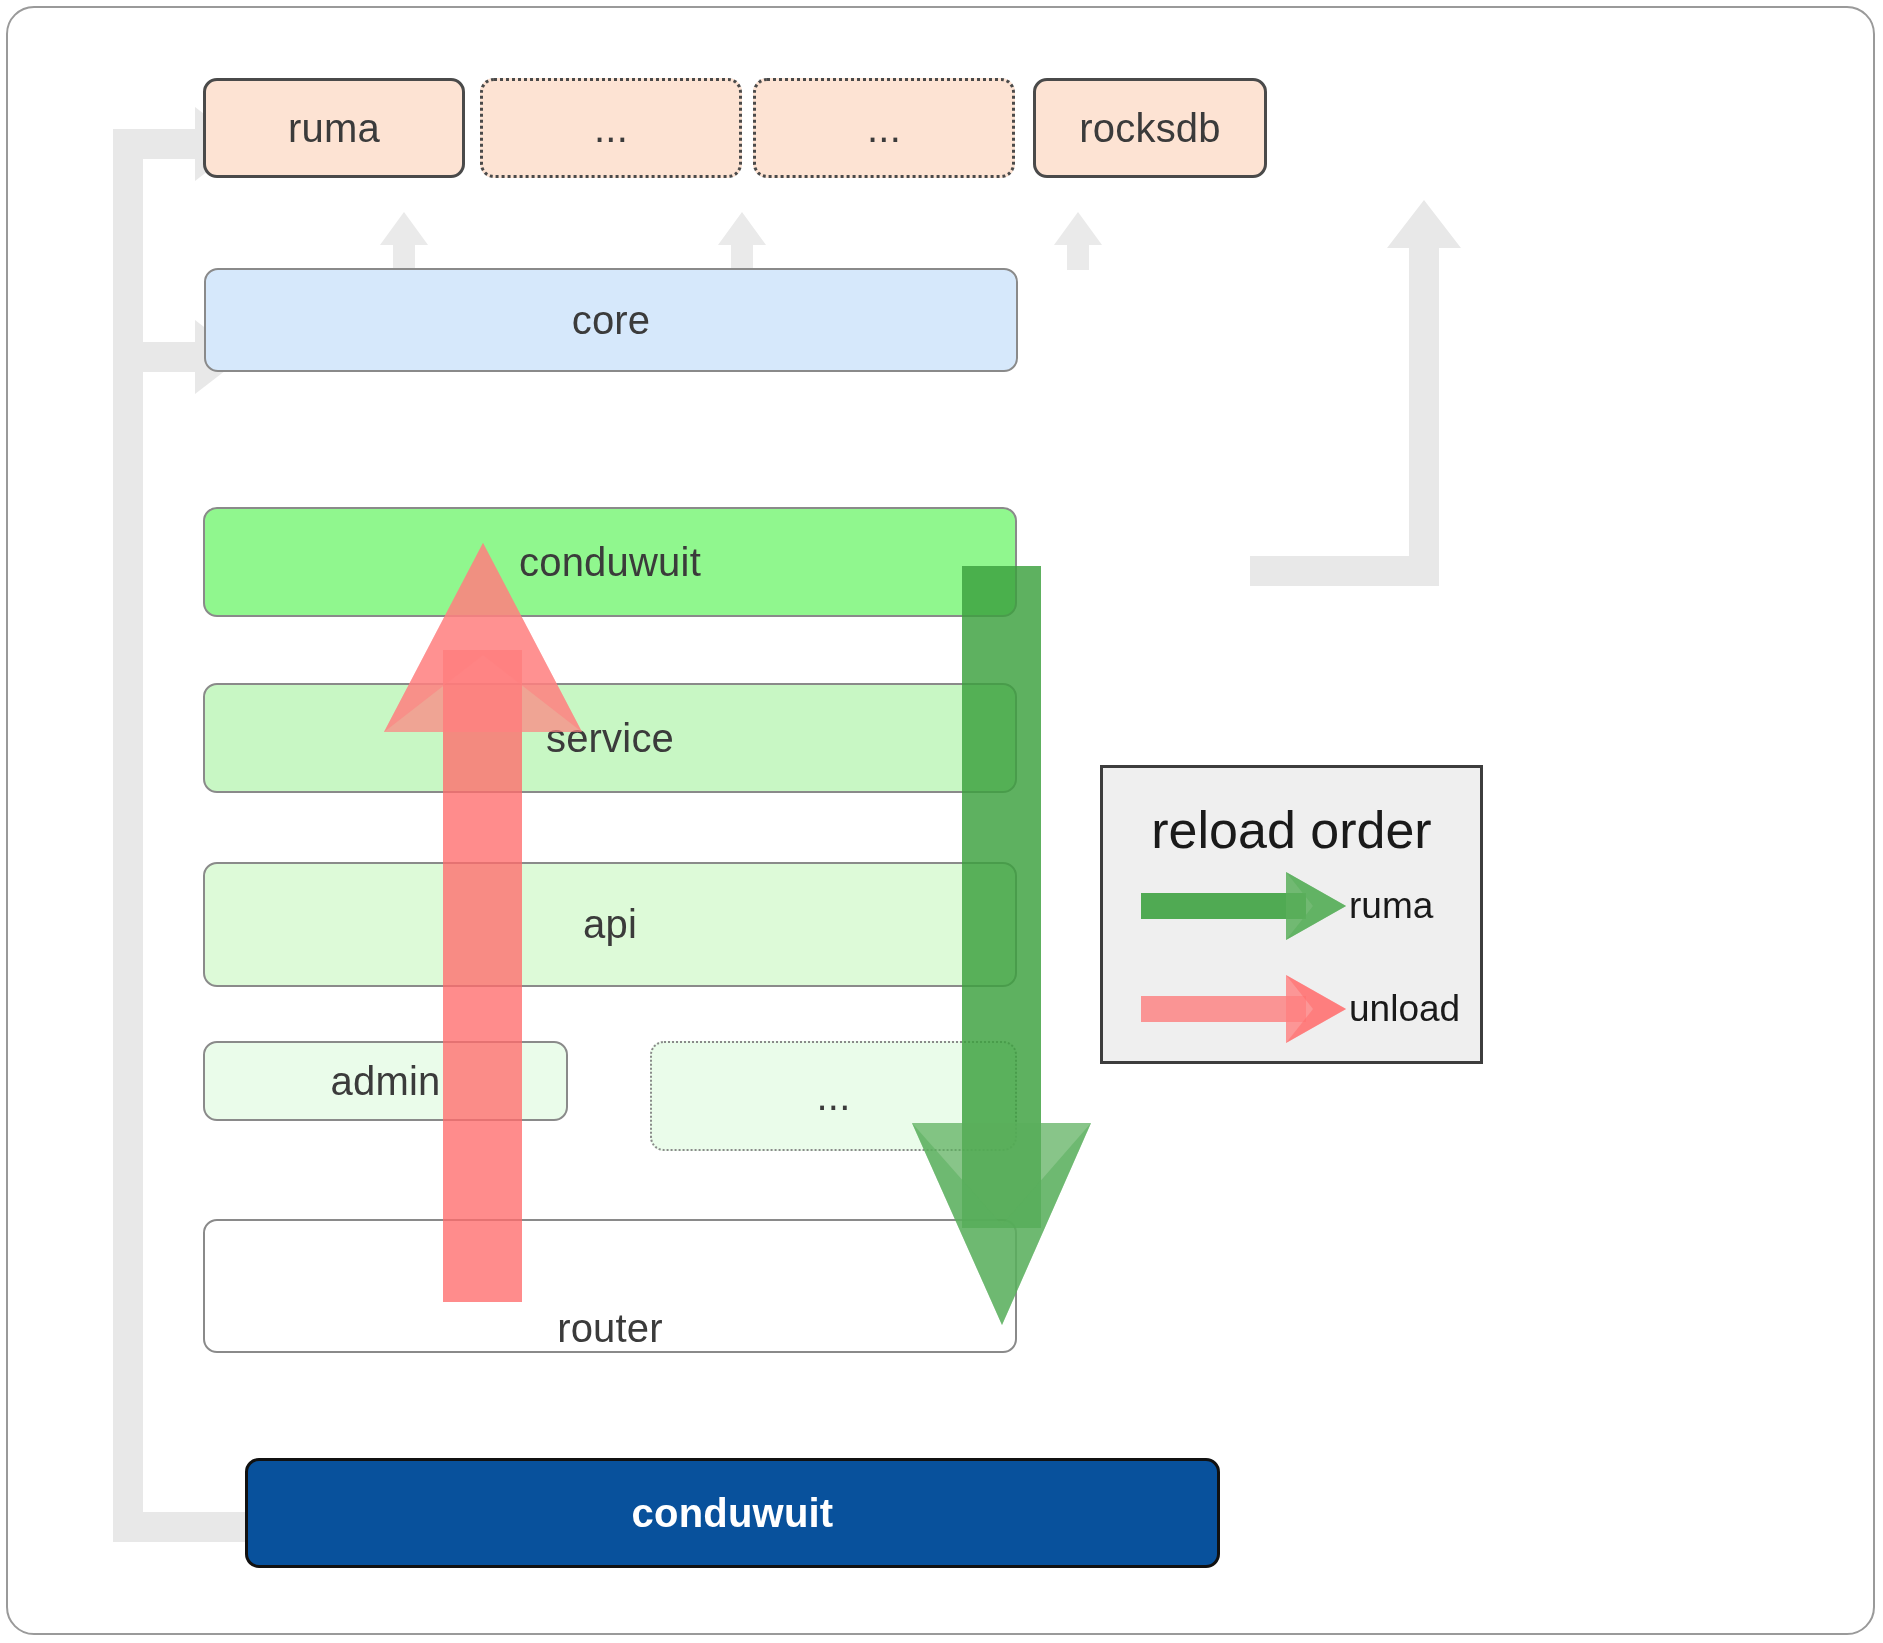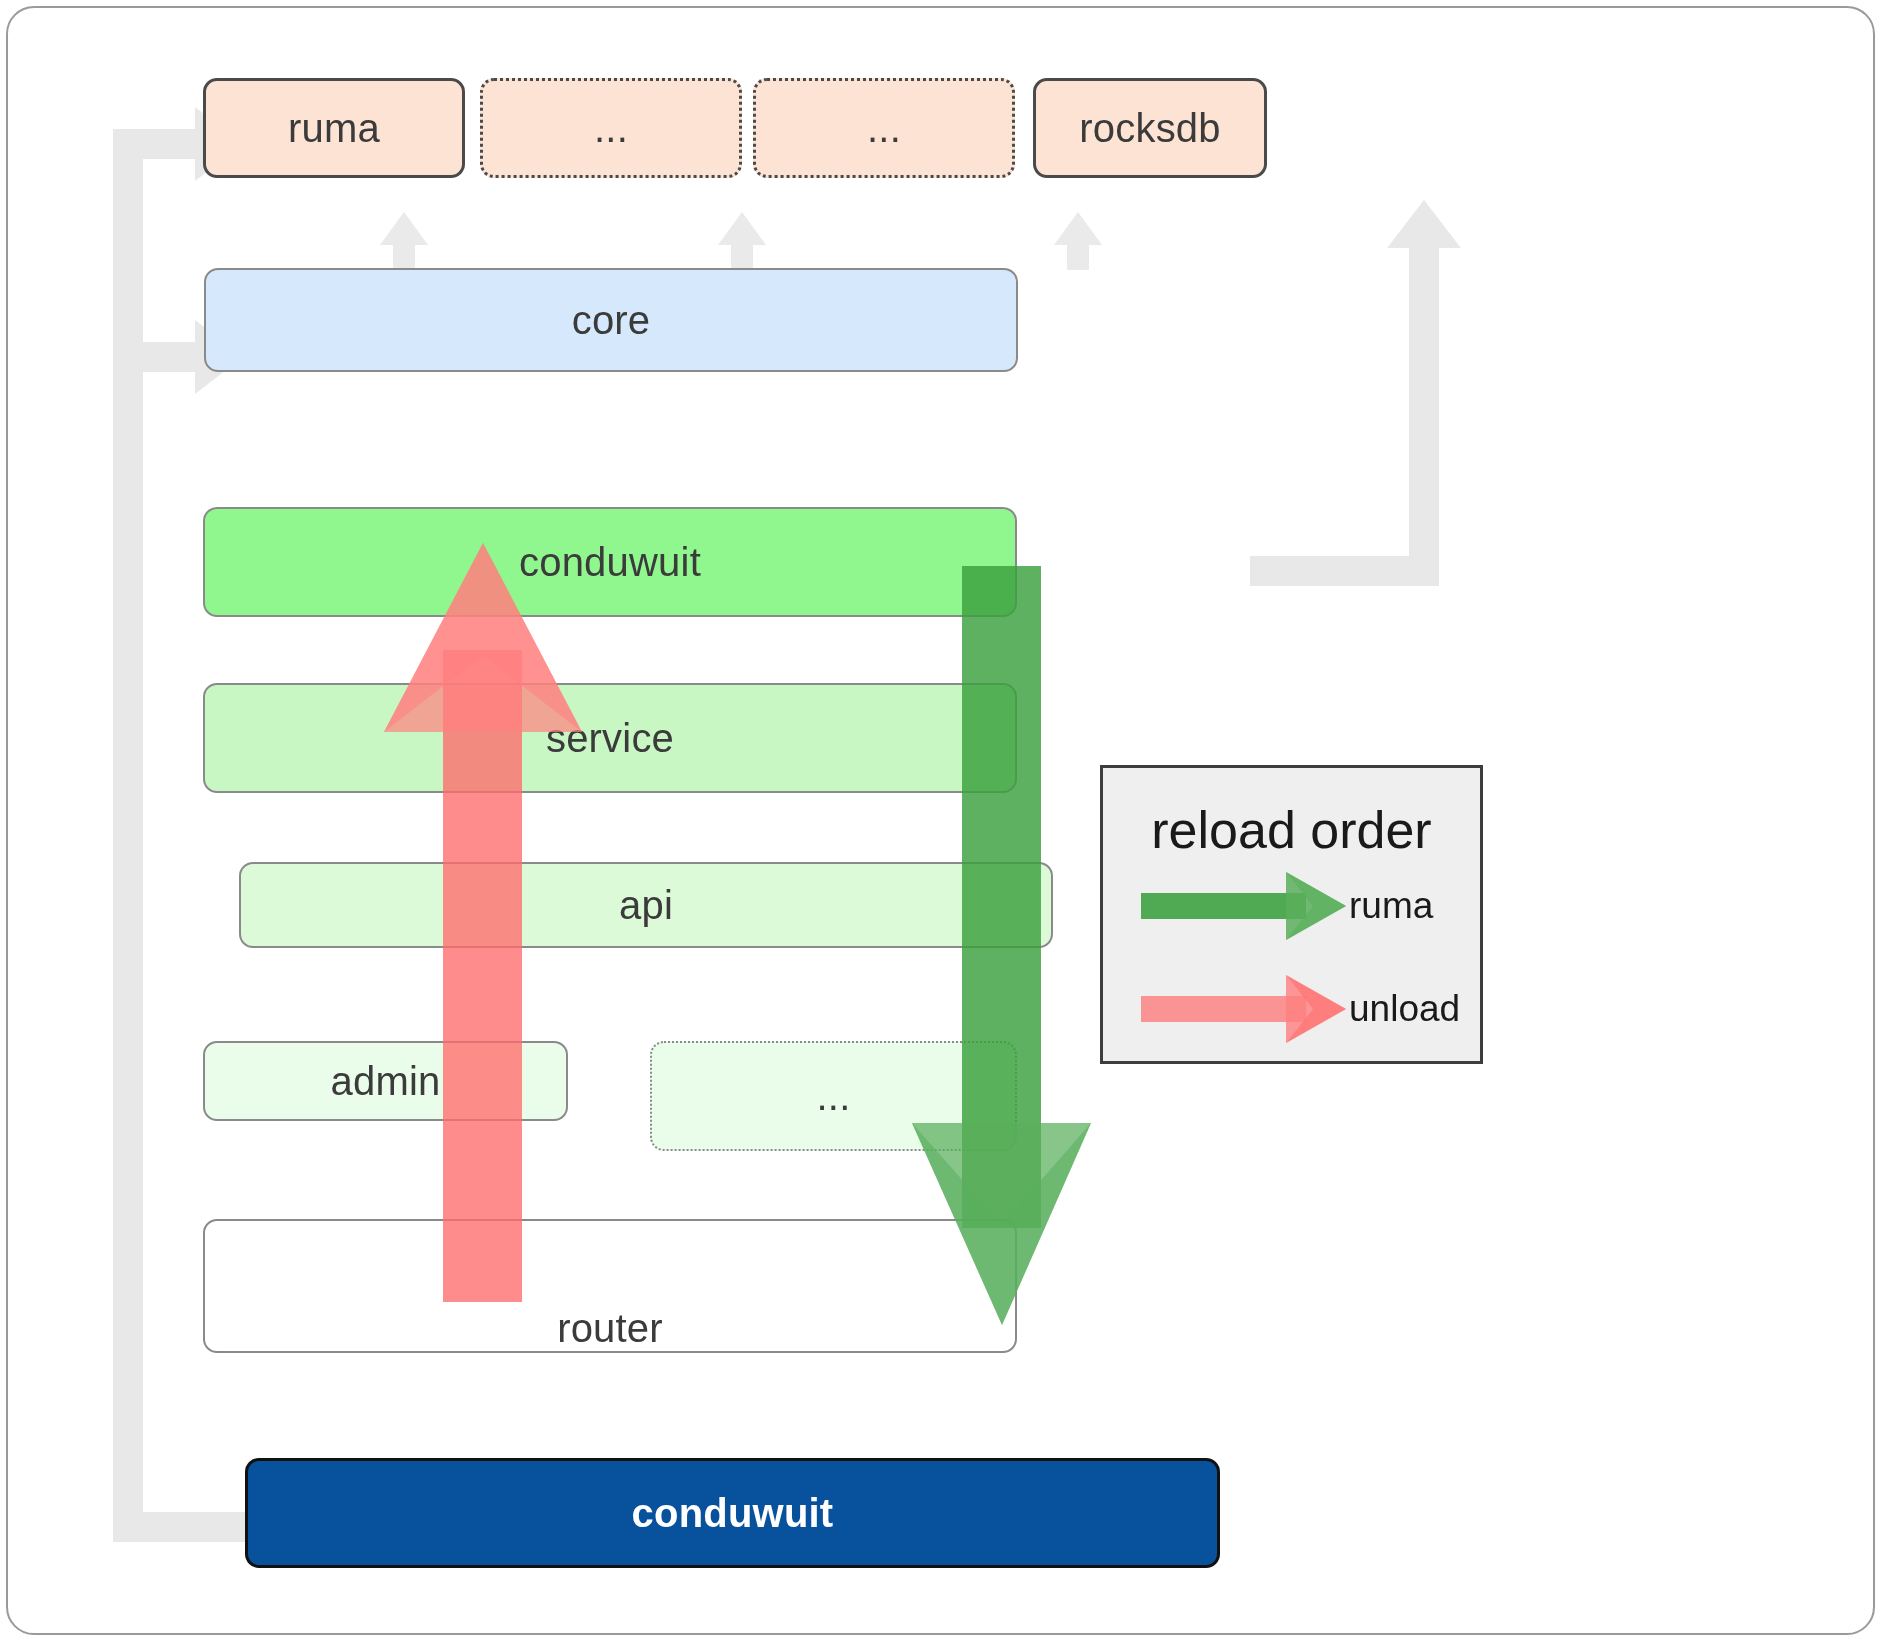--- a/index.html
+++ b/index.html
@@ -119,21 +119,21 @@
   </div>
 
   <div class="box g0" style="left:203px;top:507px;width:814px;height:110px;">
     <span class="lbl">conduwuit</span>
   </div>
 
   <div class="box g1" style="left:203px;top:683px;width:814px;height:110px;">
     <span class="lbl">service</span>
   </div>
 
-  <div class="box g2" style="left:203px;top:862px;width:814px;height:86px;margin-left:36px;">
+  <div class="box g2" style="left:203px;top:862px;width:814px;height:125px;">
     <span class="lbl">api</span>
   </div>
 
   <div class="box g3" style="left:203px;top:1041px;width:365px;height:80px;">
     <span class="lbl">admin</span>
   </div>
 
   <div class="box g3d" style="left:650px;top:1041px;width:367px;height:110px;">
     <span class="lbl">...</span>
   </div>

